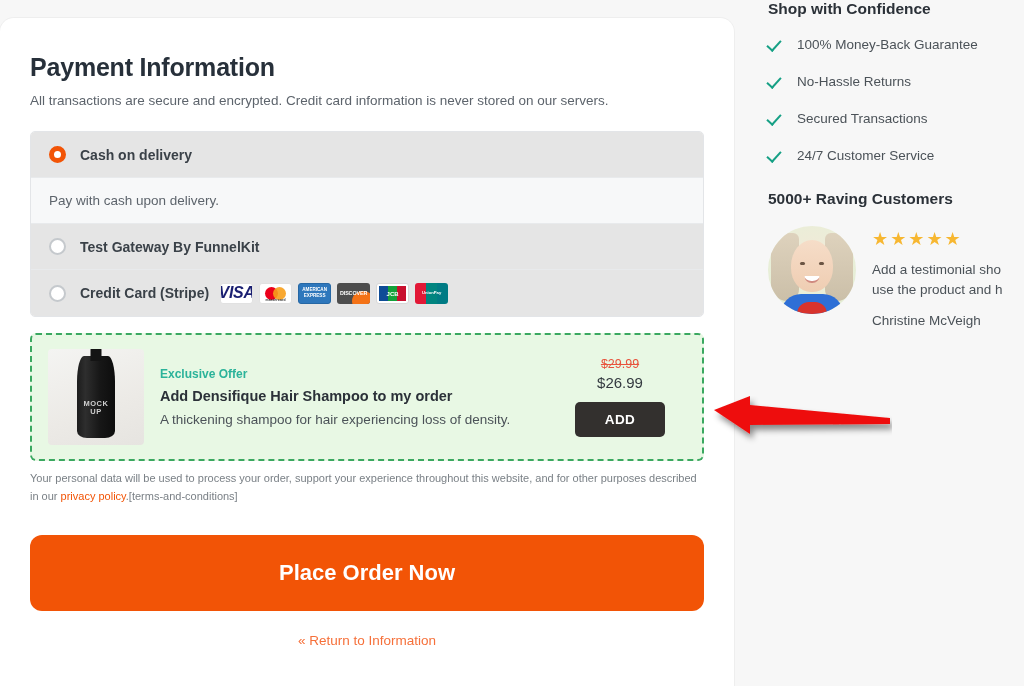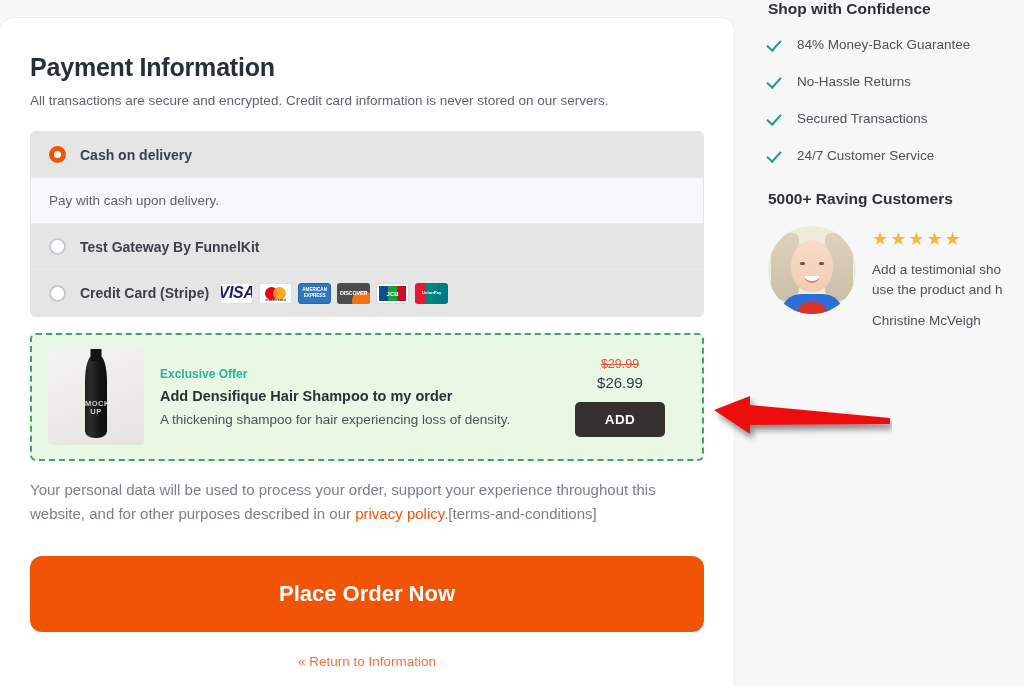--- a/index.html
+++ b/index.html
@@ -124,21 +124,21 @@
   #bump-thumb {
     width: 96px; height: 96px;
     flex: 0 0 auto;
     border-radius: 4px;
     background: linear-gradient(160deg,#f4f4f2 0%, #eceae6 60%, #e6e4e0 100%);
     position: relative; overflow: hidden;
   }
   .bottle {
     position: absolute; left: 50%; top: 7px;
     transform: translateX(-50%);
-    width: 22px; height: 82px;
+    width: 38px; height: 82px;
     background: linear-gradient(90deg,#1c1c1c 0%, #2e2e2e 22%, #171717 60%, #0d0d0d 100%);
     border-radius: 7px 7px 10px 10px / 26px 26px 7px 7px;
   }
   .bottle::before {
     content:""; position:absolute; left:50%; top:-9px; transform:translateX(-50%);
     width:11px; height:14px; background:#141414; border-radius:3px 3px 0 0;
   }
   .bottle-txt {
     position:absolute; left:0; right:0; top:44px;
     text-align:center; color:#cfcfcf; font-size:7.5px; font-weight:bold;
@@ -165,22 +165,22 @@
     background: #33302e;
     color: #ffffff;
     font-size: 13.5px; font-weight: bold; letter-spacing: .4px;
     padding: 10px 30px;
     border: none; border-radius: 5px;
     cursor: pointer;
   }
 
   
   #privacy-text {
-    margin-top: 17px;
-    font-size: 15px;
+    margin-top: 9px;
+    font-size: 11px;
     color: #7a8086;
     line-height: 1.6;
   }
   #privacy-link { color: #f25406; text-decoration: none; }
 
   
   #place-order-btn {
     display: block;
     width: 100%;
     margin-top: 30px;
@@ -357,21 +357,21 @@
   </div>
 </div>
 
 <div id="sidebar">
 
   <div class="side-h">Shop with Confidence</div>
 
   <div id="confidence-list">
     <div class="conf-item">
       <span class="check-icon"></span>
-      <span class="conf-label">84% Money-Back Guarantee</span>
+      <span class="conf-label">100% Money-Back Guarantee</span>
     </div>
     <div class="conf-item">
       <span class="check-icon"></span>
       <span class="conf-label">No-Hassle Returns</span>
     </div>
     <div class="conf-item">
       <span class="check-icon"></span>
       <span class="conf-label">Secured Transactions</span>
     </div>
     <div class="conf-item">

